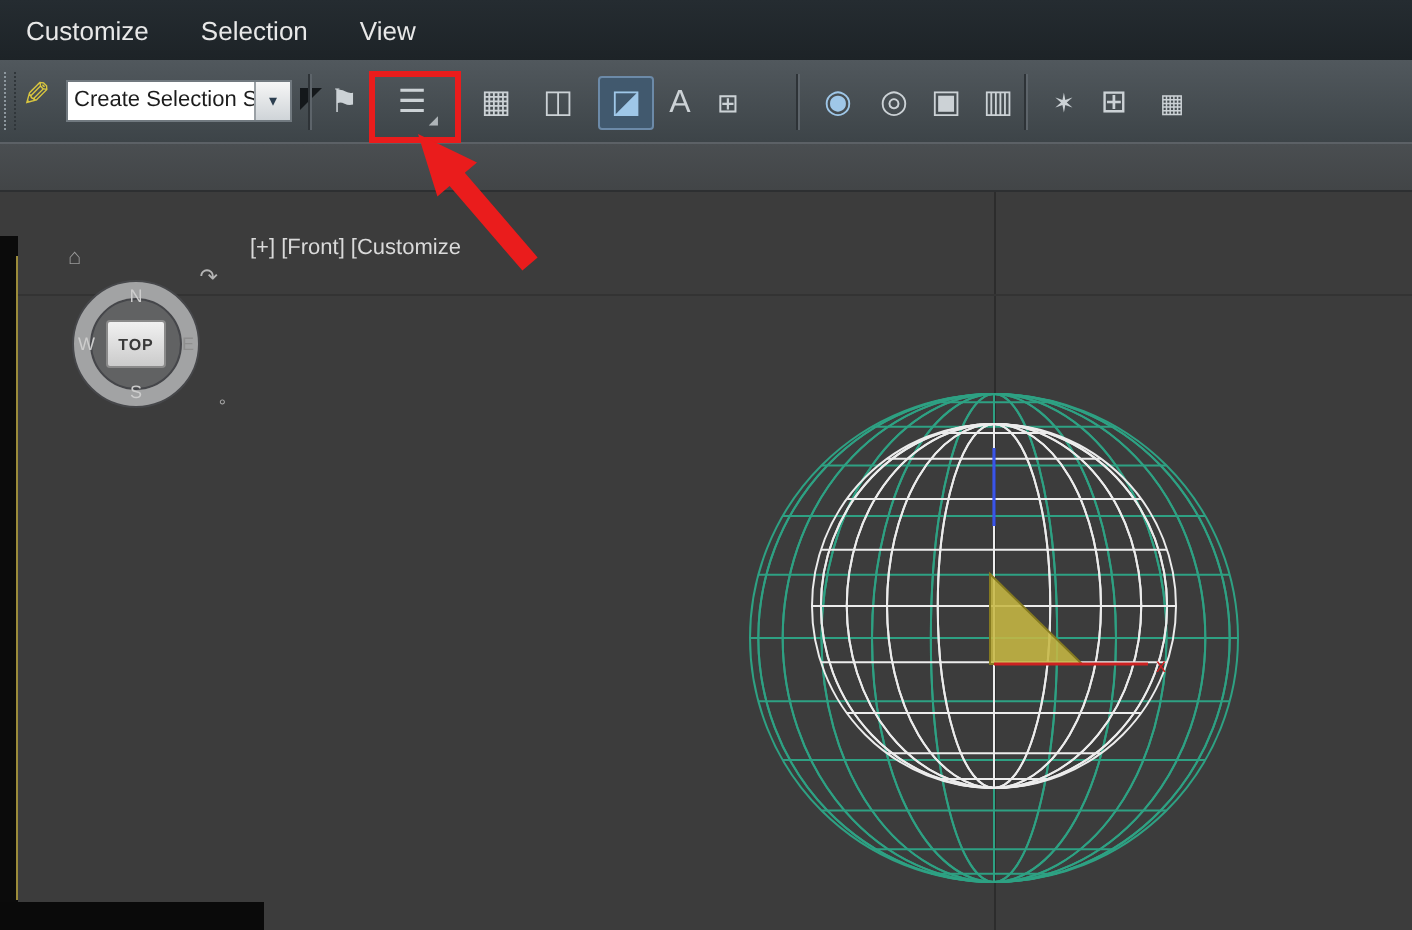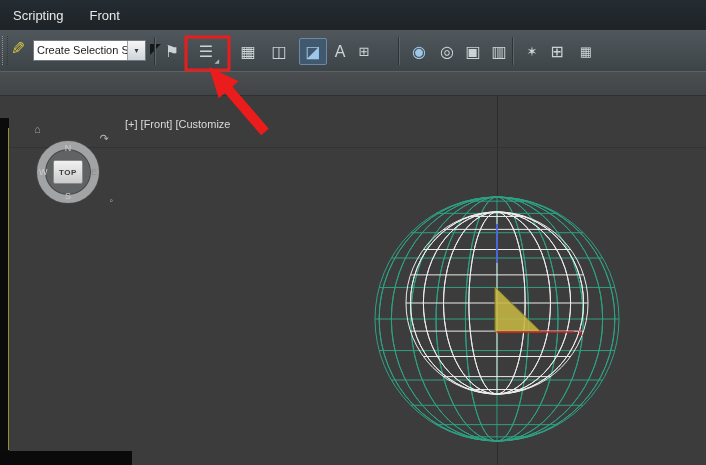--- a/index.html
+++ b/index.html
@@ -106,22 +106,23 @@
   .vc-home{position:absolute;left:2px;top:-13px;font-size:11px;color:#9a9a9a;}
   .vc-rot{position:absolute;right:-5px;top:-4px;font-size:11px;color:#b5b5b5;}
   .vc-deg{position:absolute;right:-9px;bottom:0px;font-size:9px;color:#a8a8a8;}
   
   .annotation{position:absolute;left:0;top:0;z-index:50;pointer-events:none;}
 </style>
 </head>
 <body>
 
 <div class="menubar">
-  <div class="menu-item">Scripting</div>
-  <div class="menu-item">Front</div>
+  <div class="menu-item">Customize</div>
+  <div class="menu-item">Selection</div>
+  <div class="menu-item">View</div>
 </div>
 
 <div class="toolbar"></div>
 <div class="grip"></div>
 <div class="pencil">✎</div>
 
 <div class="dropdown">
   <div class="dd-text">Create Selection Se</div>
   <div class="dd-arrow">▾</div>
 </div>

